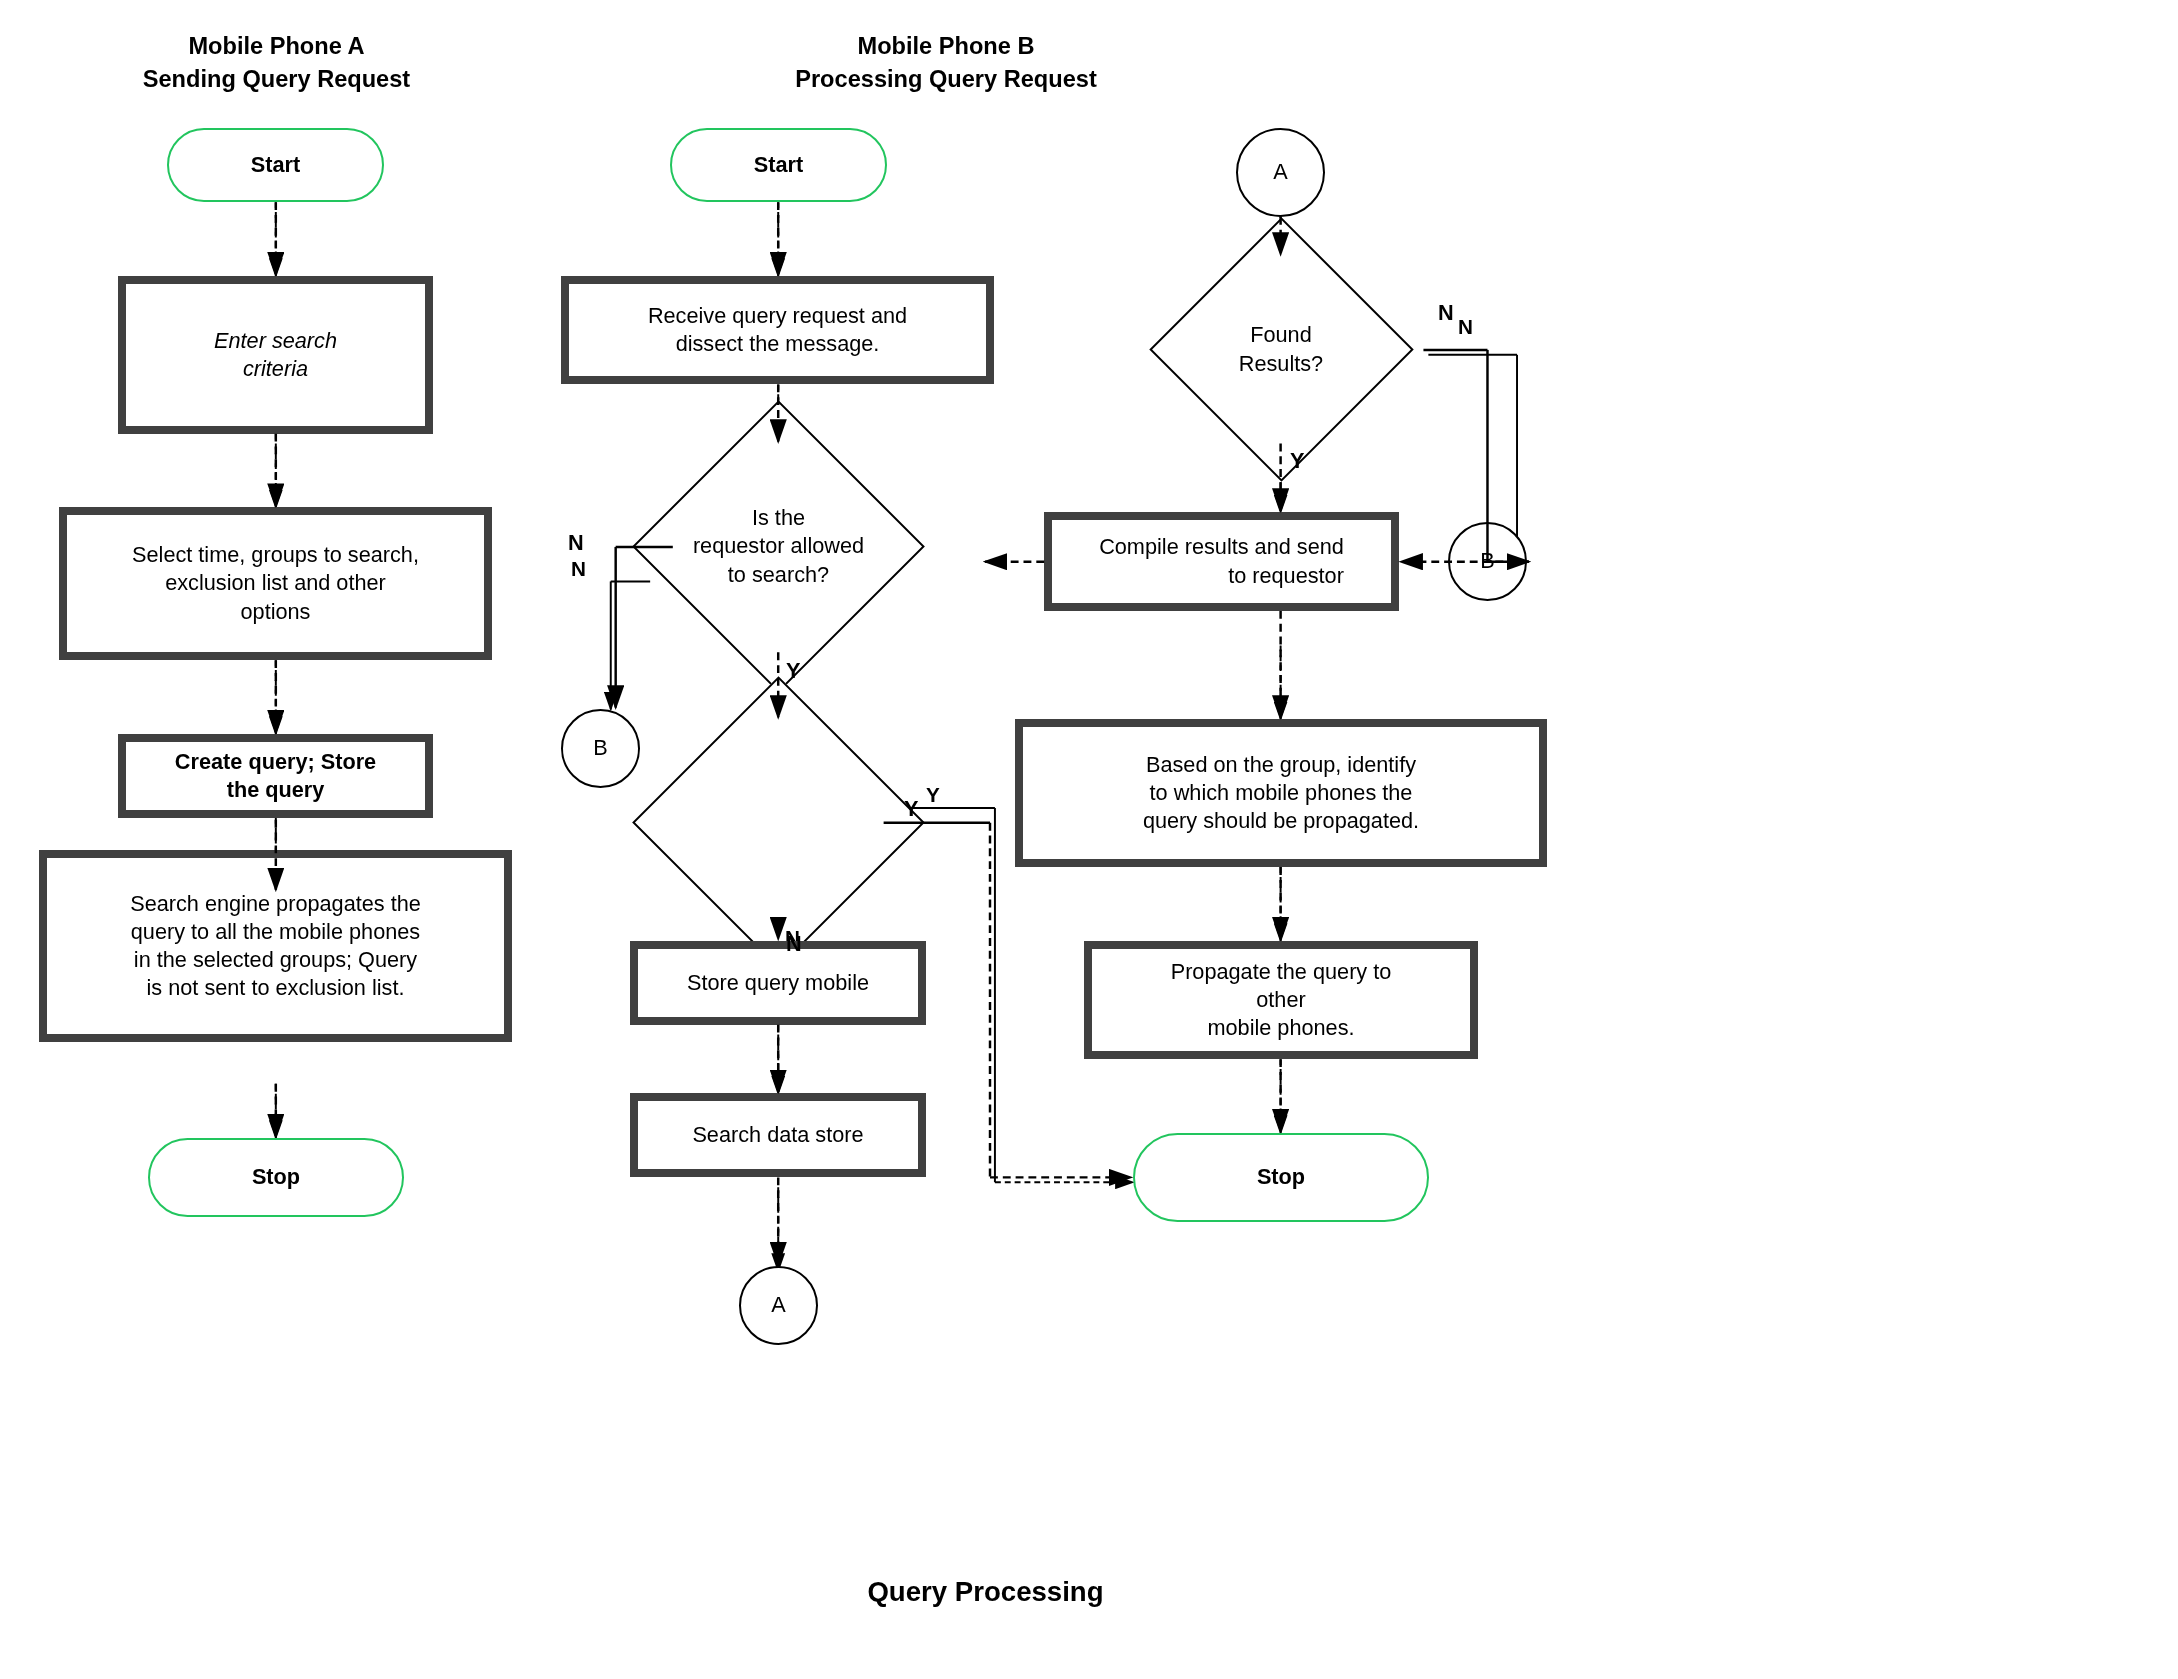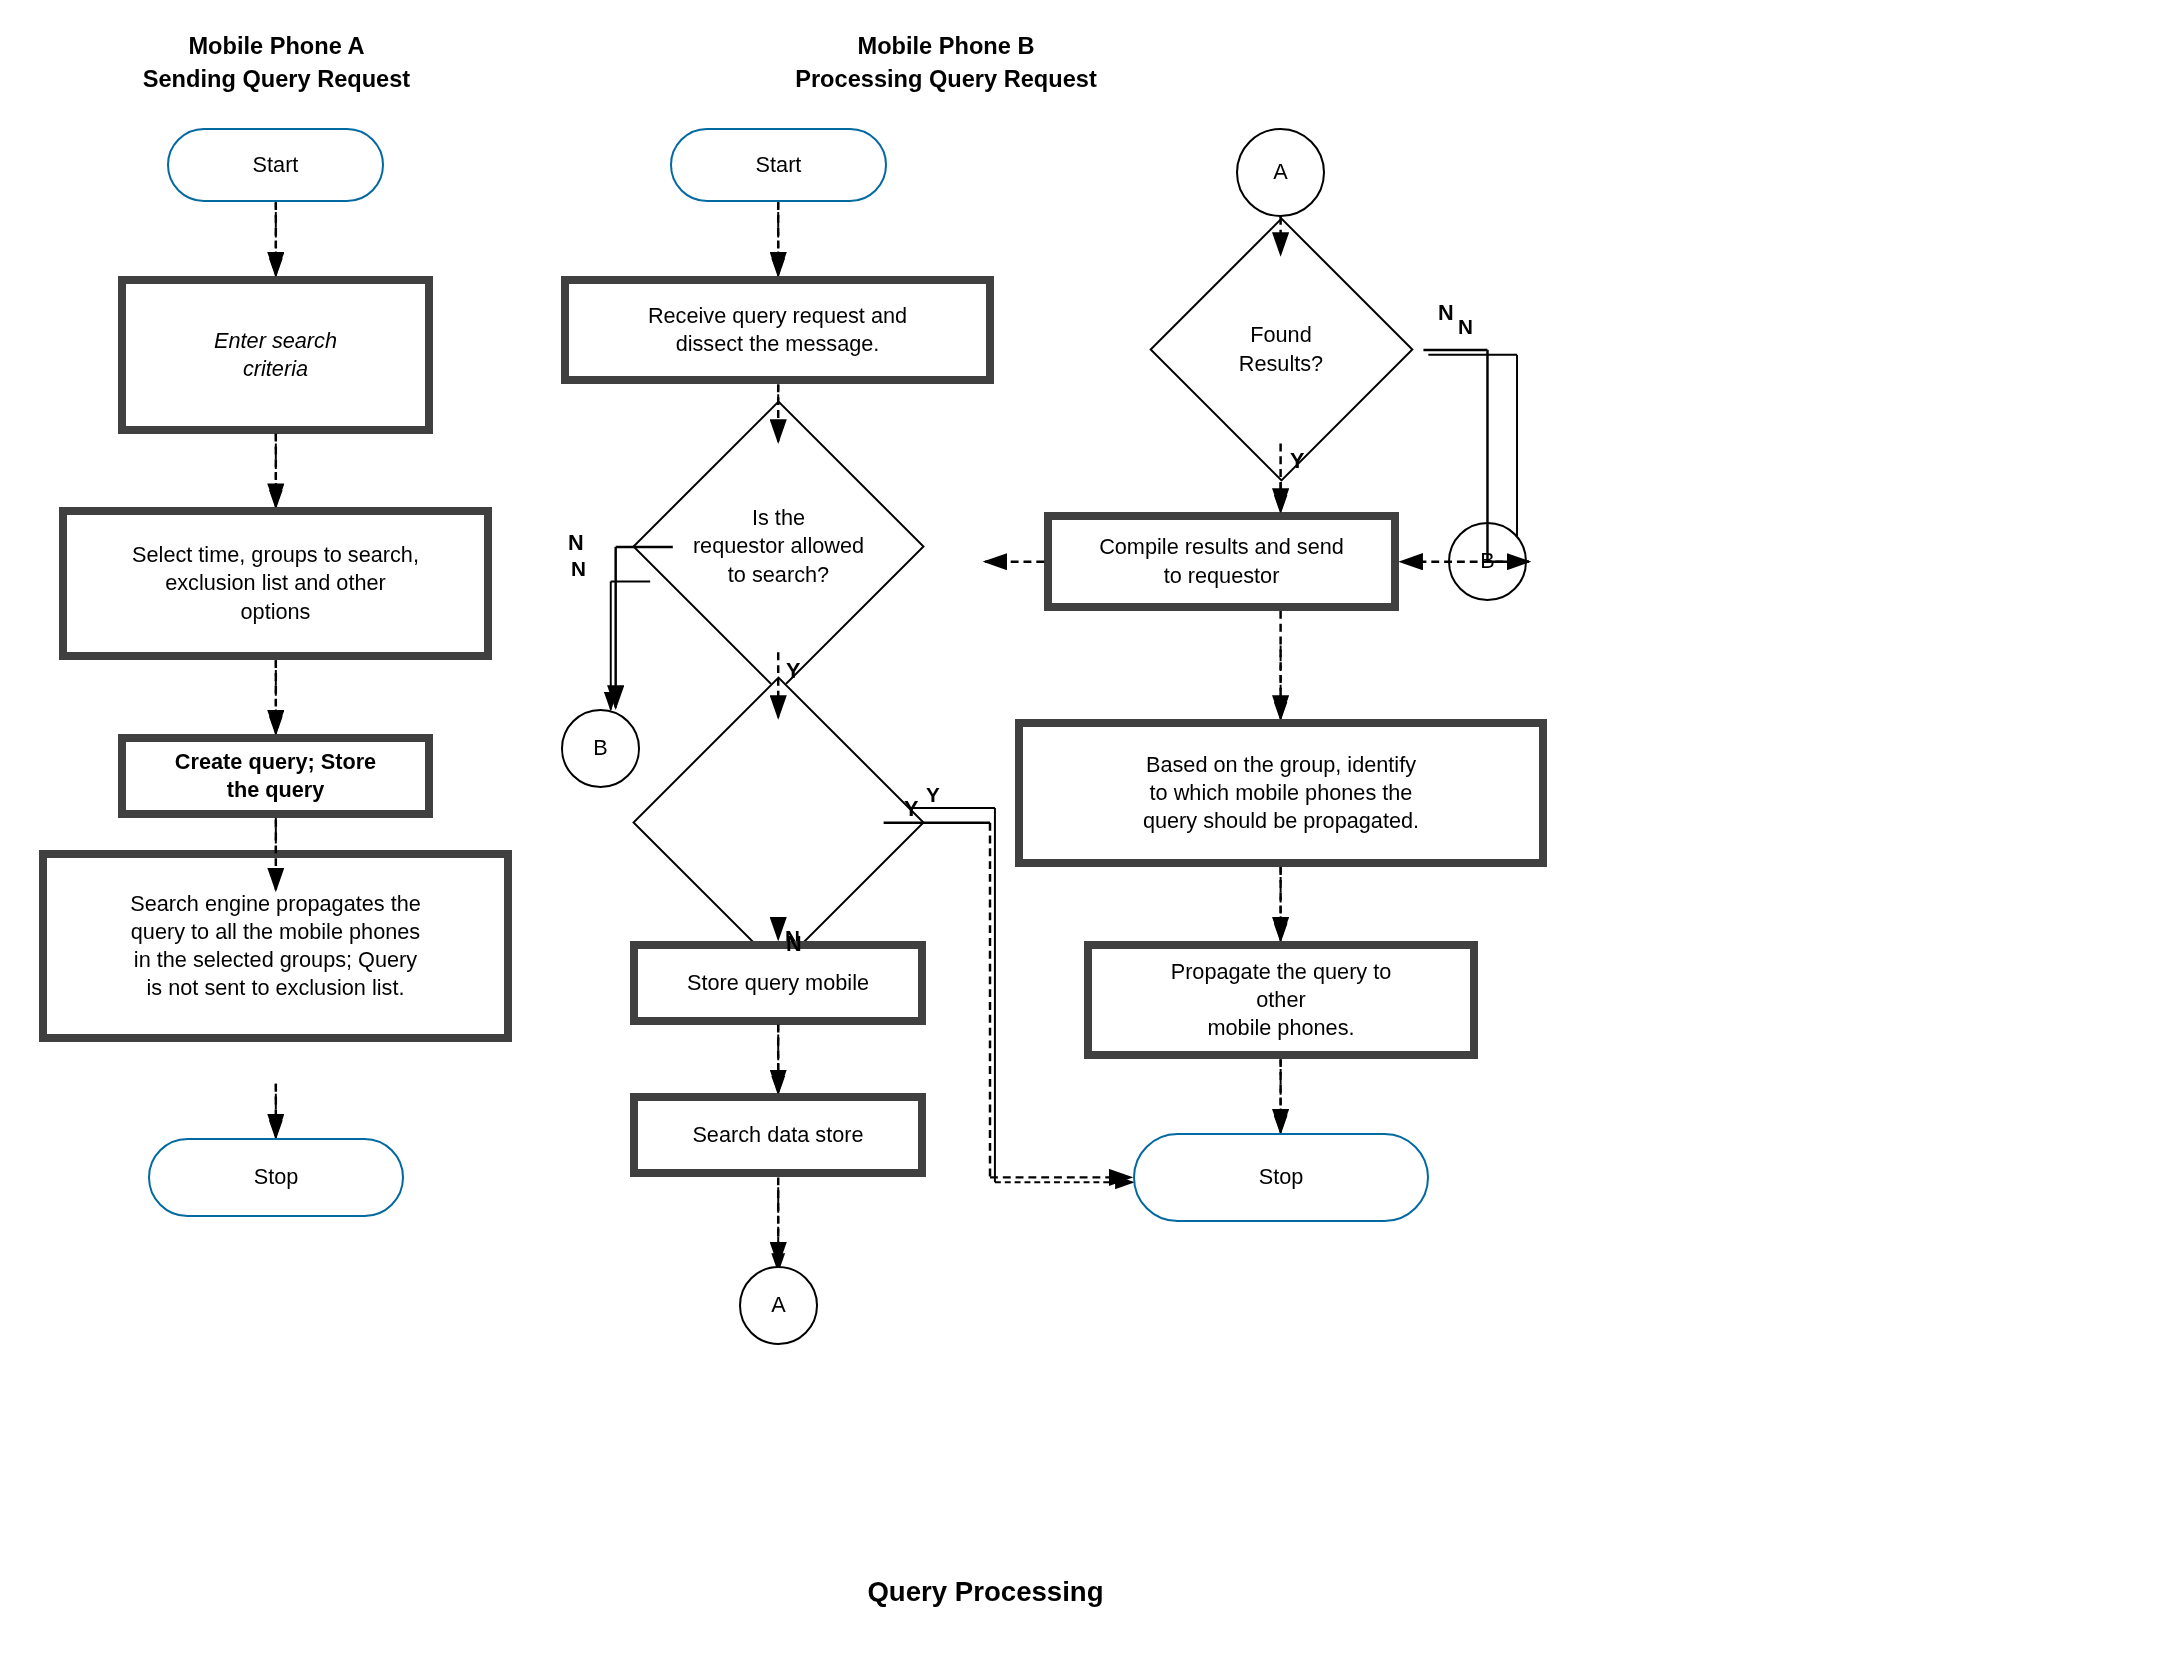--- a/index.html
+++ b/index.html
@@ -30,23 +30,24 @@
       font-size: 21.7px;
       line-height: 1.3;
     }
 
     .rect {
       border: 8px solid #404040;
       background: #fff;
     }
 
     .oval {
-      border: 2px solid #0369a1;
+      border: 2px solid #22c55e;
       border-radius: 49px;
       background: #fff;
+      font-weight: bold;
     }
 
     .circle {
       border: 2px solid #000;
       border-radius: 50%;
       background: #fff;
     }
 
     .diamond {
       background: #fff;
@@ -239,21 +240,21 @@
   <div class="diamond-text" style="left:1084px; top:256px; width:394px; height:187px;">
     <span>Found<br>Results?</span>
   </div>
 
   <div class="label" style="left:1458px; top:315px;">N</div>
 
   <div class="shape circle" style="left:1448px; top:522px; width:79px; height:79px;">
     <span>B</span>
   </div>
 
-  <div class="shape rect" style="left:1044px; top:512px; width:355px; height:99px;">
+  <div class="shape rect" style="left:1044px; top:512px; width:355px; height:99px;text-align:right;">
     <span>Compile results and send<br>to requestor</span>
   </div>
 
   <div class="shape rect" style="left:1015px; top:719px; width:532px; height:148px;">
     <span>Based on the group, identify<br>to which mobile phones the<br>query should be propagated.</span>
   </div>
 
   <div class="shape rect" style="left:1084px; top:941px; width:394px; height:118px;">
     <span>Propagate the query to<br>other<br>mobile phones.</span>
   </div>

